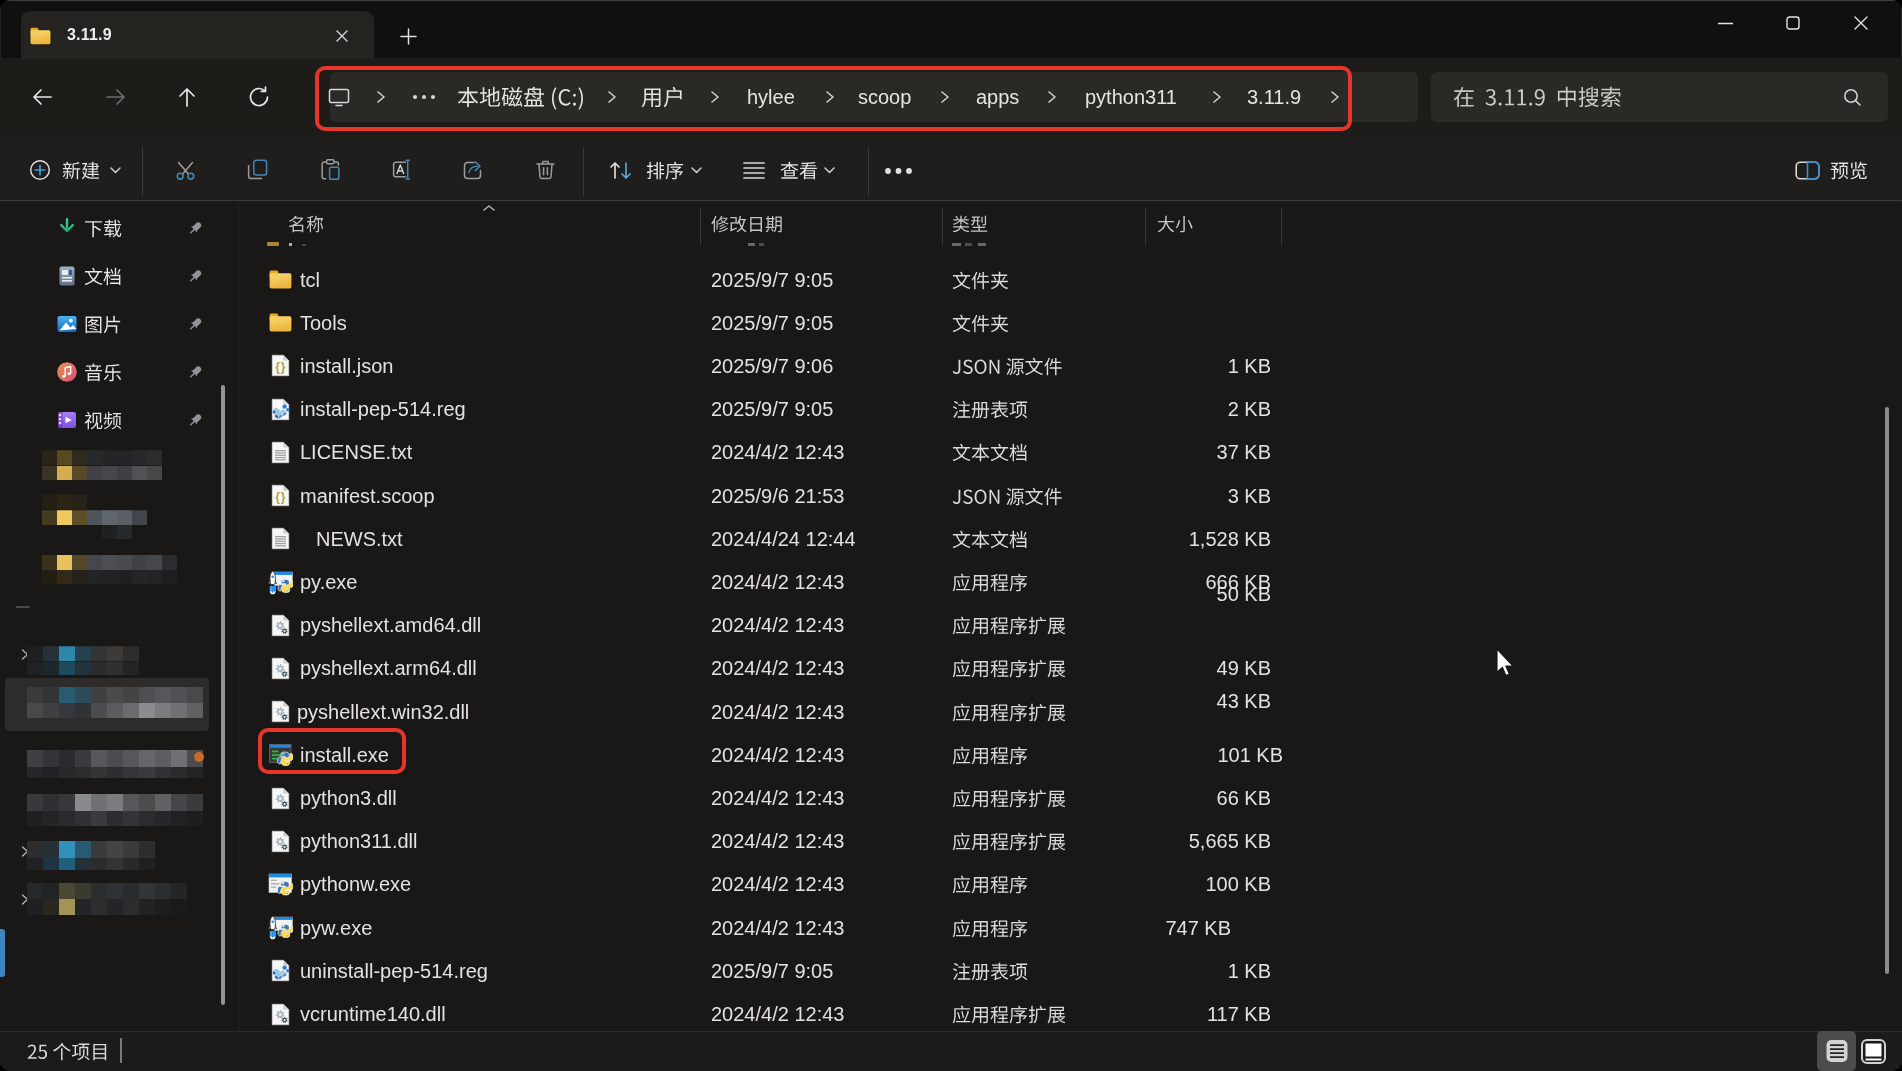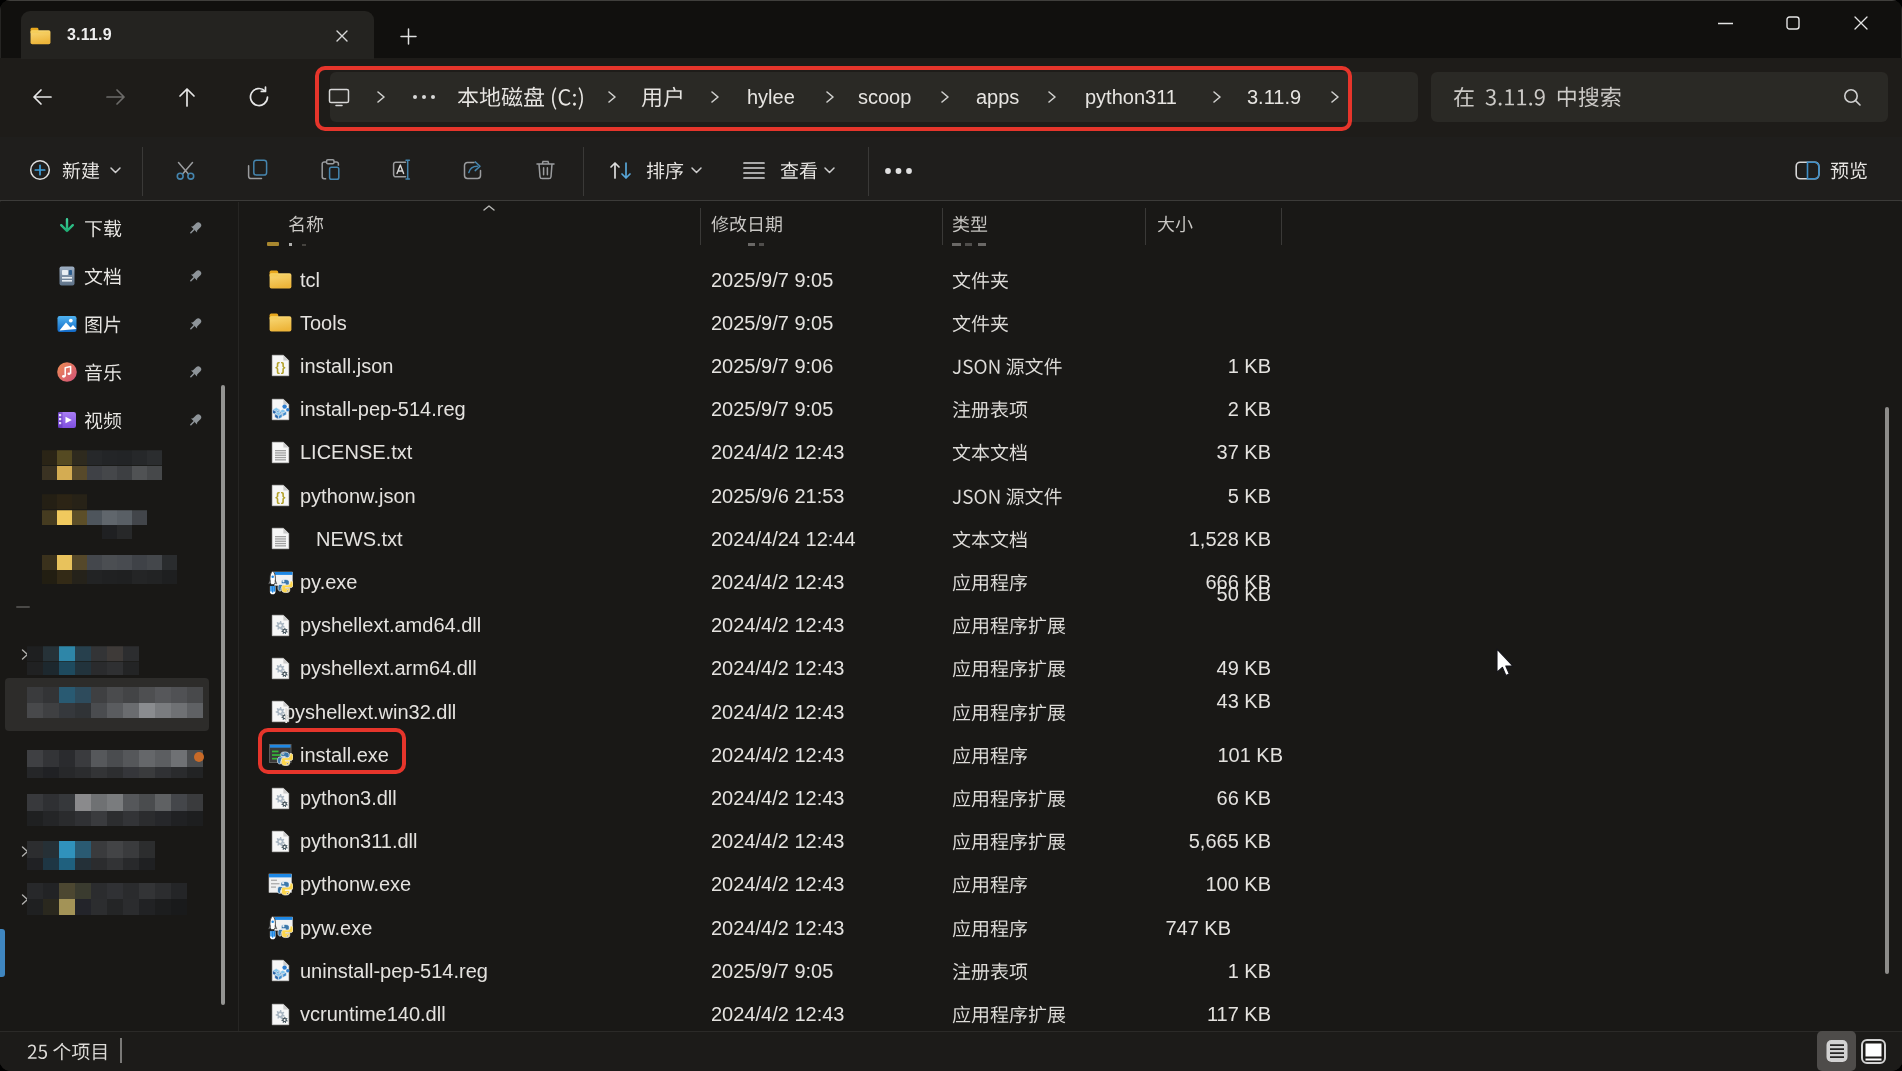--- a/index.html
+++ b/index.html
@@ -822,34 +822,34 @@
     </div>
 <div class="abs fx txt" style="left:1100px;top:438px;height:28px;width:171px;justify-content:flex-end">37 KB</div>
 <div class="abs" style="left:271px;top:484px">
       <svg width="19" height="23" viewBox="0 0 19 23">
         <path d="M1.2 1.2h11.2L17.8 6.6v15.2h-16.6z" fill="#f7f7f7" stroke="#d8d8d8" stroke-width="0.5"></path>
         <path d="M12.4 1.2 17.8 6.6h-5.4z" fill="#cccccc"></path>
         <text x="6.6" y="17" font-family="Liberation Sans,sans-serif" font-size="12" font-weight="bold" fill="#b3a22b" text-anchor="middle">{</text>
         <text x="12" y="17" font-family="Liberation Sans,sans-serif" font-size="12" font-weight="bold" fill="#b3a22b" text-anchor="middle">}</text>
       </svg>
     </div>
-<div class="abs fx txt" style="left:300px;top:482px;height:28px">pythonw.json</div>
+<div class="abs fx txt" style="left:300px;top:482px;height:28px">manifest.scoop</div>
 <div class="abs fx txt" style="left:711px;top:482px;height:28px">2025/9/6 21:53</div>
 <div class="abs fx txt" style="left:952px;top:482px;height:28px;color:#dddbd8">
       <svg class="cj" width="110.6" height="19" viewBox="0 0 5820 1000">
         <use href="#g49" transform="translate(0,880) scale(1,-1)"></use>
         <use href="#g50" transform="translate(535,880) scale(1,-1)"></use>
         <use href="#g51" transform="translate(1131,880) scale(1,-1)"></use>
         <use href="#g52" transform="translate(1873,880) scale(1,-1)"></use>
         <use href="#g53" transform="translate(2820,880) scale(1,-1)"></use>
         <use href="#g29" transform="translate(3820,880) scale(1,-1)"></use>
         <use href="#g47" transform="translate(4820,880) scale(1,-1)"></use>
       </svg>
     </div>
-<div class="abs fx txt" style="left:1100px;top:482px;height:28px;width:171px;justify-content:flex-end">5 KB</div>
+<div class="abs fx txt" style="left:1100px;top:482px;height:28px;width:171px;justify-content:flex-end">3 KB</div>
 <div class="abs" style="left:271px;top:527px">
       <svg width="19" height="23" viewBox="0 0 19 23">
         <path d="M1.2 1.2h11.2L17.8 6.6v15.2h-16.6z" fill="#f7f7f7" stroke="#d8d8d8" stroke-width="0.5"></path>
         <path d="M12.4 1.2 17.8 6.6h-5.4z" fill="#cccccc"></path>
         <rect x="4" y="9.0" width="11" height="1.3" fill="#a0a0a0"></rect>
         <rect x="4" y="11.3" width="11" height="1.3" fill="#a0a0a0"></rect>
         <rect x="4" y="13.6" width="11" height="1.3" fill="#a0a0a0"></rect>
         <rect x="4" y="15.9" width="11" height="1.3" fill="#a0a0a0"></rect>
         <rect x="4" y="18.2" width="11" height="1.3" fill="#a0a0a0"></rect>
       </svg>
@@ -940,21 +940,21 @@
 <div class="abs" style="left:271px;top:700px">
       <svg width="19" height="23" viewBox="0 0 19 23">
         <path d="M1.2 1.2h11.2L17.8 6.6v15.2h-16.6z" fill="#f7f7f7" stroke="#d8d8d8" stroke-width="0.5"></path>
         <path d="M12.4 1.2 17.8 6.6h-5.4z" fill="#cccccc"></path>
         <path d="M9.20 7.00L10.22 7.12L10.52 8.86L11.09 9.23L12.80 8.73L13.34 9.60L12.16 10.92L12.24 11.60L13.68 12.62L13.34 13.60L11.57 13.49L11.09 13.97L11.20 15.74L10.22 16.08L9.20 14.64L8.52 14.56L7.20 15.74L6.33 15.20L6.83 13.49L6.46 12.92L4.72 12.62L4.60 11.60L6.24 10.92L6.46 10.28L5.60 8.73L6.33 8.00L7.88 8.86L8.52 8.64Z" fill="#a9b6c2"></path>
         <circle cx="9.2" cy="11.6" r="1.47" fill="#f7f7f7"></circle>
         <path d="M13.60 13.80L14.31 13.88L14.52 15.10L14.92 15.35L16.10 15.00L16.48 15.61L15.66 16.53L15.71 17.00L16.72 17.71L16.48 18.39L15.25 18.32L14.92 18.65L14.99 19.88L14.31 20.12L13.60 19.11L13.13 19.06L12.21 19.88L11.60 19.50L11.95 18.32L11.70 17.92L10.48 17.71L10.40 17.00L11.54 16.53L11.70 16.08L11.10 15.00L11.60 14.50L12.68 15.10L13.13 14.94Z" fill="#47565f"></path>
         <circle cx="13.6" cy="17.0" r="1.02" fill="#f7f7f7"></circle>
       </svg>
     </div>
-<div class="abs fx txt" style="left:284px;top:698px;height:28px">pyshellext.win32.dll</div>
+<div class="abs fx txt" style="left:297px;top:698px;height:28px">pyshellext.win32.dll</div>
 <div class="abs fx txt" style="left:711px;top:698px;height:28px">2024/4/2 12:43</div>
 <div class="abs fx txt" style="left:952px;top:698px;height:28px;color:#dddbd8">
       <svg class="cj" width="114.0" height="19" viewBox="0 0 6000 1000">
         <use href="#g58" transform="translate(0,880) scale(1,-1)"></use>
         <use href="#g9" transform="translate(1000,880) scale(1,-1)"></use>
         <use href="#g59" transform="translate(2000,880) scale(1,-1)"></use>
         <use href="#g22" transform="translate(3000,880) scale(1,-1)"></use>
         <use href="#g60" transform="translate(4000,880) scale(1,-1)"></use>
         <use href="#g61" transform="translate(5000,880) scale(1,-1)"></use>
       </svg>

